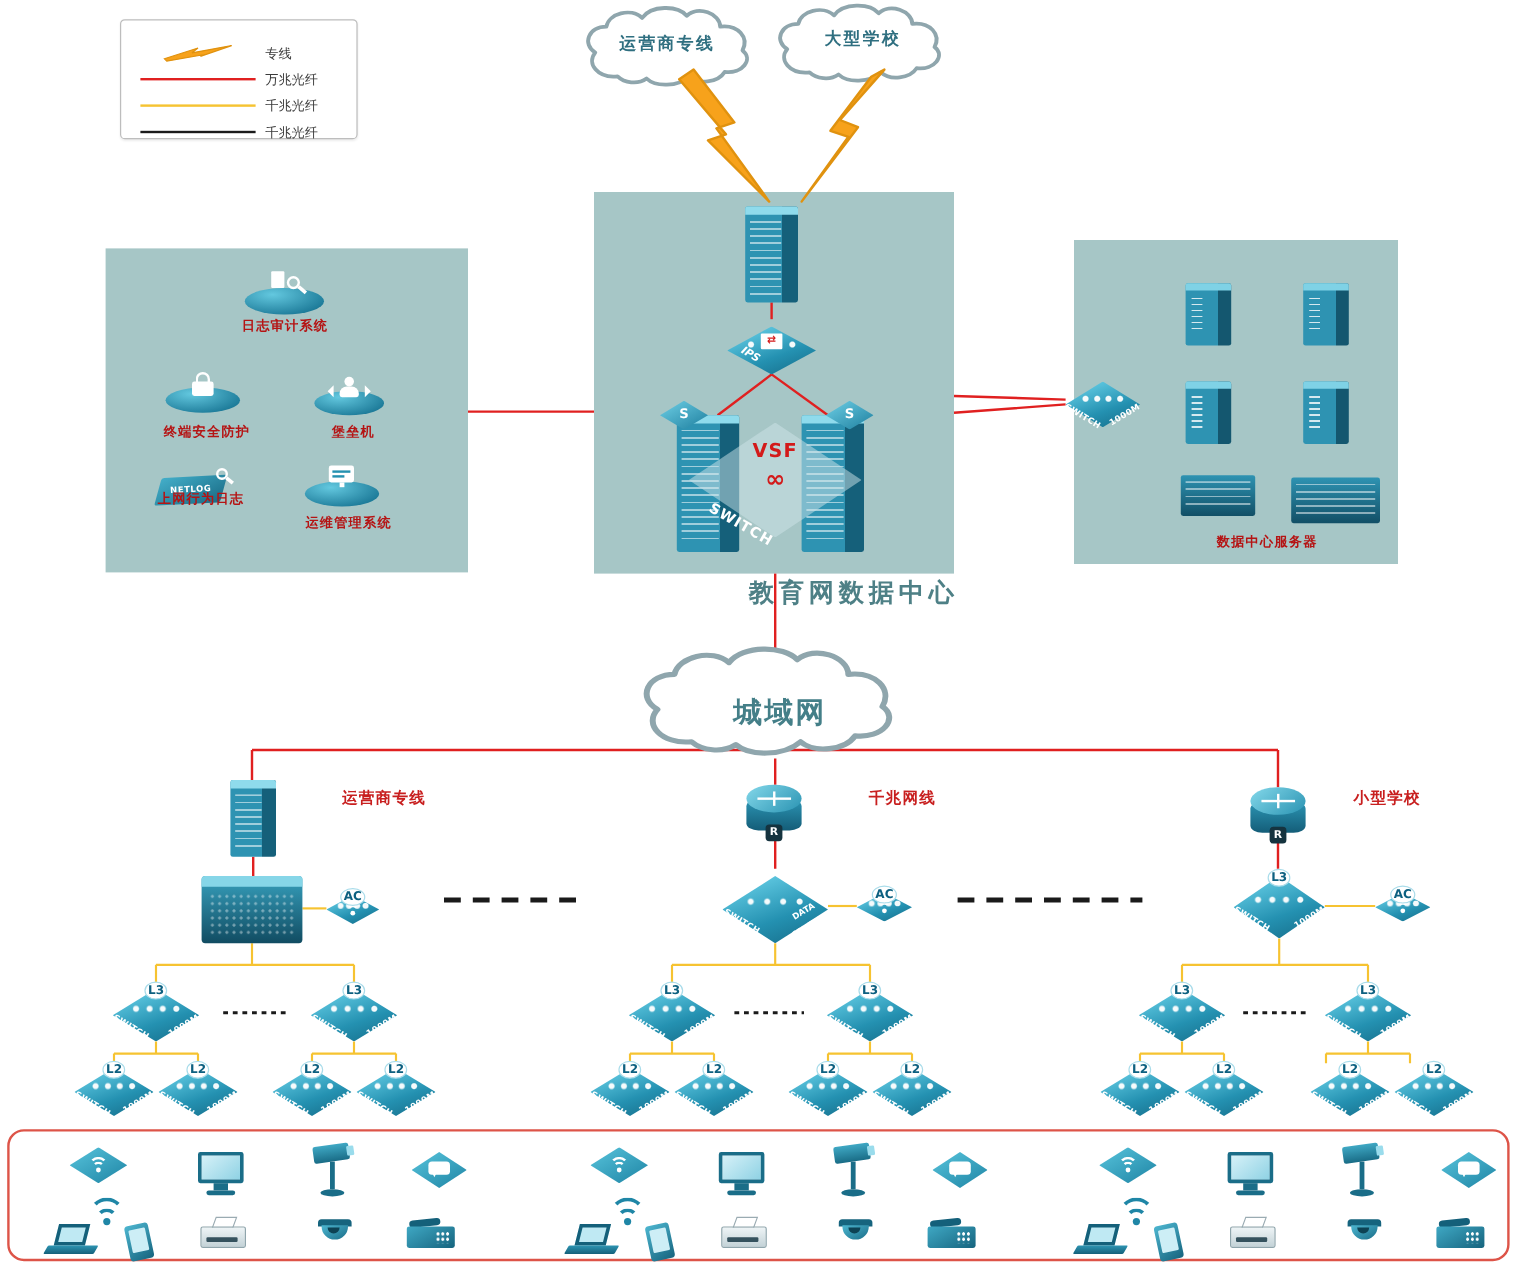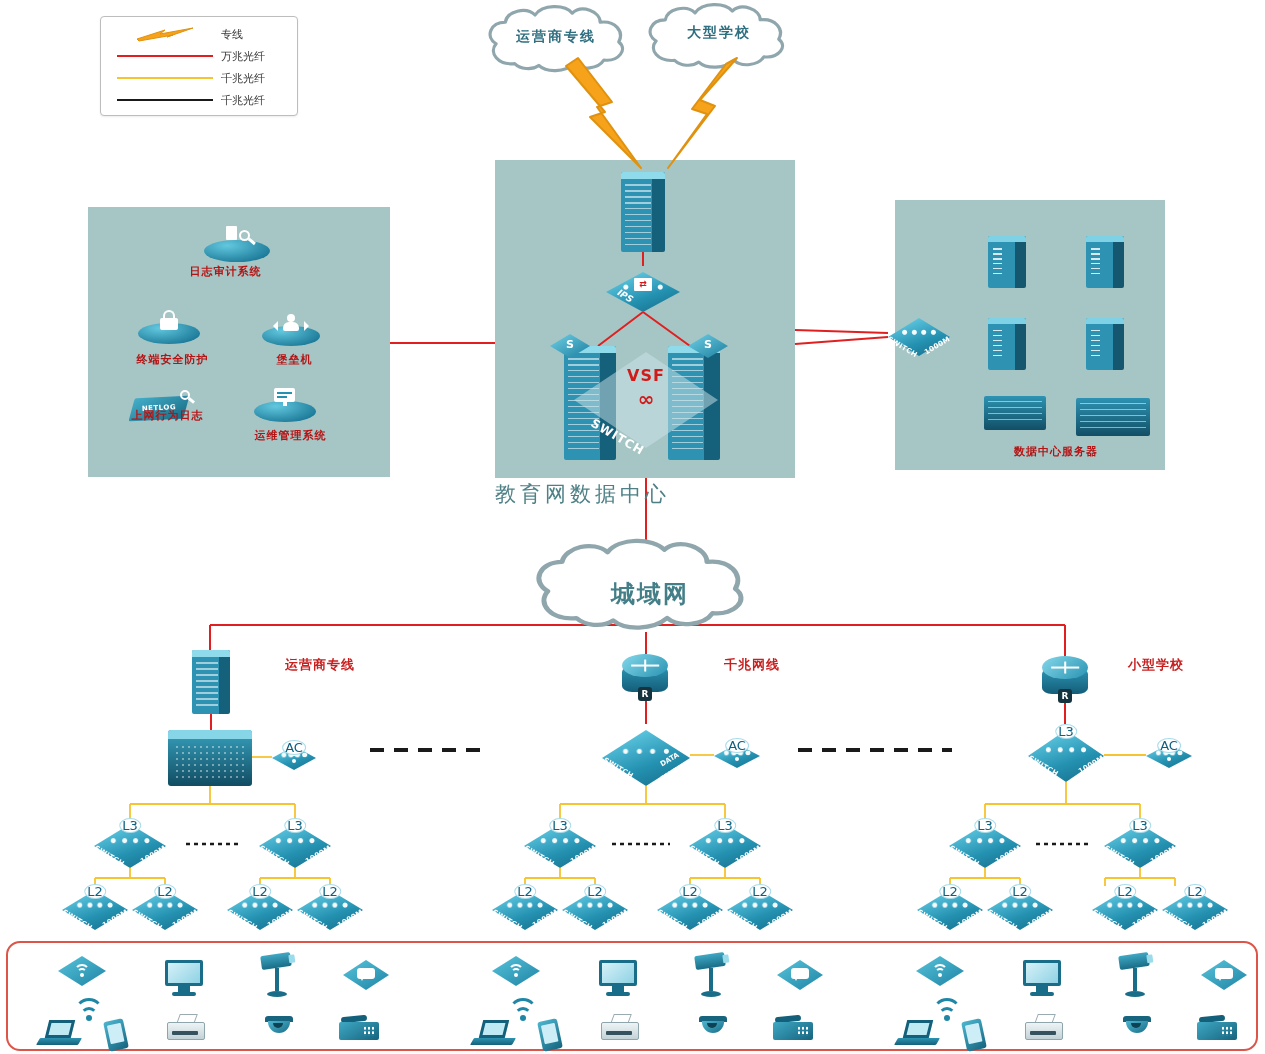--- a/index.html
+++ b/index.html
@@ -6,36 +6,36 @@
 html,body{background:#fff}
 body{font-family:"DejaVu Sans","Liberation Sans",sans-serif}
 #canvas{position:relative;width:1265px;height:1054px;background:#fff;overflow:hidden}
 
 .zone{position:absolute;background:#a6c6c6;z-index:1}
 #wires{position:absolute;left:0;top:0;z-index:2;pointer-events:none}
 .lbl{position:absolute;z-index:4;color:#b51414;font-weight:bold;font-size:11px;text-align:center;letter-spacing:1px}
 .school-lbl{font-size:13px;color:#c81f1f}
 .cloud-lbl{position:absolute;z-index:4;color:#2f6f80;font-weight:bold;text-align:center;font-size:14px;letter-spacing:2px}
 .man-lbl{font-size:24px;color:#447f88}
-.dc-title{position:absolute;z-index:4;text-align:left;font-size:21px;font-weight:normal;color:#4e8086;letter-spacing:4px}
-
-
-.legend{position:absolute;left:100px;top:16px;width:198px;height:100px;background:#fff;border:1px solid #bdbdbd;border-radius:4px;z-index:5;padding:6px 0 0 16px;box-shadow:0 1px 2px rgba(0,0,0,.08)}
+.dc-title{position:absolute;z-index:4;text-align:right;font-size:21px;font-weight:bold;color:#4e8086;letter-spacing:4px}
+
+
+.legend{position:absolute;left:100px;top:16px;width:198px;height:100px;background:#fff;border:1px solid #bdbdbd;border-radius:4px;z-index:5;padding:16px 0 0 16px;box-shadow:0 1px 2px rgba(0,0,0,.08)}
 .lrow{display:flex;align-items:center;height:22px;gap:8px}
 .lsample{width:96px;display:flex;align-items:center;justify-content:center}
 .ls{display:block;width:96px;height:0;border-top:2px solid}
 .ls.red{border-color:#e02020}.ls.yel{border-color:#f6c331}.ls.blk{border-color:#1a1a1a}
 .lrow span{font-size:11px;color:#3a3a3a}
 
 
 .sw{position:absolute;z-index:3}
 .sw .face{position:absolute;left:0;right:0;top:6px;bottom:0;display:block;background:linear-gradient(160deg,#5ec7e0 15%,#2491b1 60%,#156a86);clip-path:polygon(50% 0,100% 50%,50% 100%,0 50%)}
 .sw .face::before{content:"";position:absolute;left:50%;top:38%;width:58%;height:22%;transform:translate(-50%,-50%);
 background:radial-gradient(circle at 10% 50%,rgba(255,255,255,.95) 2px,transparent 3px),radial-gradient(circle at 37% 50%,rgba(255,255,255,.95) 2px,transparent 3px),radial-gradient(circle at 63% 50%,rgba(255,255,255,.95) 2px,transparent 3px),radial-gradient(circle at 90% 50%,rgba(255,255,255,.95) 2px,transparent 3px)}
-.sw .badge{position:absolute;left:50%;top:0;transform:translateX(-50%);min-width:15px;height:15px;padding:0 2px;border-radius:50%;background:#fff;border:1px solid #a9dcea;color:#0d6080;font-size:13px;font-weight:normal;line-height:13px;text-align:center;z-index:2}
+.sw .badge{position:absolute;left:50%;top:0;transform:translateX(-50%);min-width:15px;height:15px;padding:0 2px;border-radius:50%;background:#fff;border:1px solid #a9dcea;color:#0d6080;font-size:10px;font-weight:bold;line-height:13px;text-align:center;z-index:2}
 .sw .e1{position:absolute;left:4%;top:52%;transform:rotate(31deg);transform-origin:left top;color:#fff;font-size:7px;font-weight:bold;letter-spacing:.4px;white-space:nowrap}
 .sw .e2{position:absolute;right:4%;top:52%;transform:rotate(-31deg);transform-origin:right top;color:#fff;font-size:7px;font-weight:bold;letter-spacing:.4px;white-space:nowrap}
 .sw .e2a{position:absolute;right:16%;top:44%;transform:rotate(-31deg);transform-origin:right top;color:#fff;font-size:7px;font-weight:bold;white-space:nowrap}
 .sw .e2b{position:absolute;right:6%;top:60%;transform:rotate(-31deg);transform-origin:right top;color:#fff;font-size:7px;font-weight:bold;white-space:nowrap}
 
 
 .router{position:absolute;z-index:3}
 .router .drum{position:absolute;left:0;bottom:4px;width:100%;height:62%;display:block;background:linear-gradient(#2c95b4,#145d78);border-radius:10px/6px}
 .router .cap{position:absolute;left:0;top:0;width:100%;height:55%;display:block;border-radius:50%;background:linear-gradient(140deg,#84d8ea,#2a93b2)}
 .router .cap::before{content:"";position:absolute;left:50%;top:50%;width:60%;height:56%;transform:translate(-50%,-50%);
@@ -245,21 +245,21 @@
   <div class="inf-t" style="left:574px;top:390px;width:144px">∞</div>
   <div class="vsf-sw" style="left:588px;top:430px">SWITCH</div>
 
   <div class="dc-title" style="left:495px;top:480px;width:304px">教育网数据中心</div>
 
   <div class="zicon audit" style="left:204px;top:226px;width:66px;height:36px">
     <i class="el"></i>
     <i class="doc"></i>
     <i class="mag"></i>
   </div>
-  <div class="lbl" style="left:158px;top:264px;width:135px">日志审计系统</div>
+  <div class="lbl" style="left:170px;top:264px;width:135px">日志审计系统</div>
 
   <div class="zicon tsec" style="left:138px;top:310px;width:62px;height:34px">
     <i class="el"></i>
     <i class="shackle"></i>
     <i class="lockb"></i>
   </div>
   <div class="lbl" style="left:105px;top:352px;width:135px">终端安全防护</div>
 
   <div class="zicon bast" style="left:262px;top:314px;width:58px;height:32px">
     <i class="el"></i>

